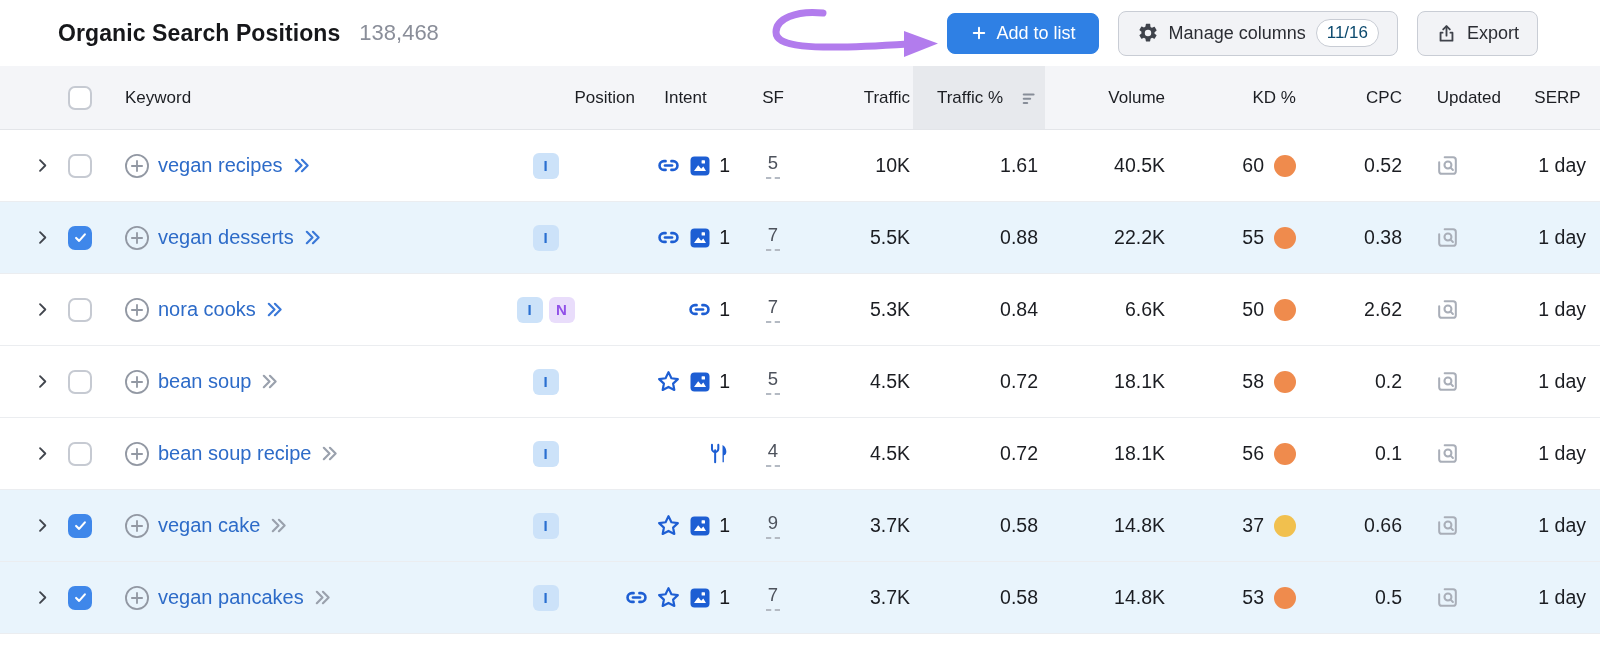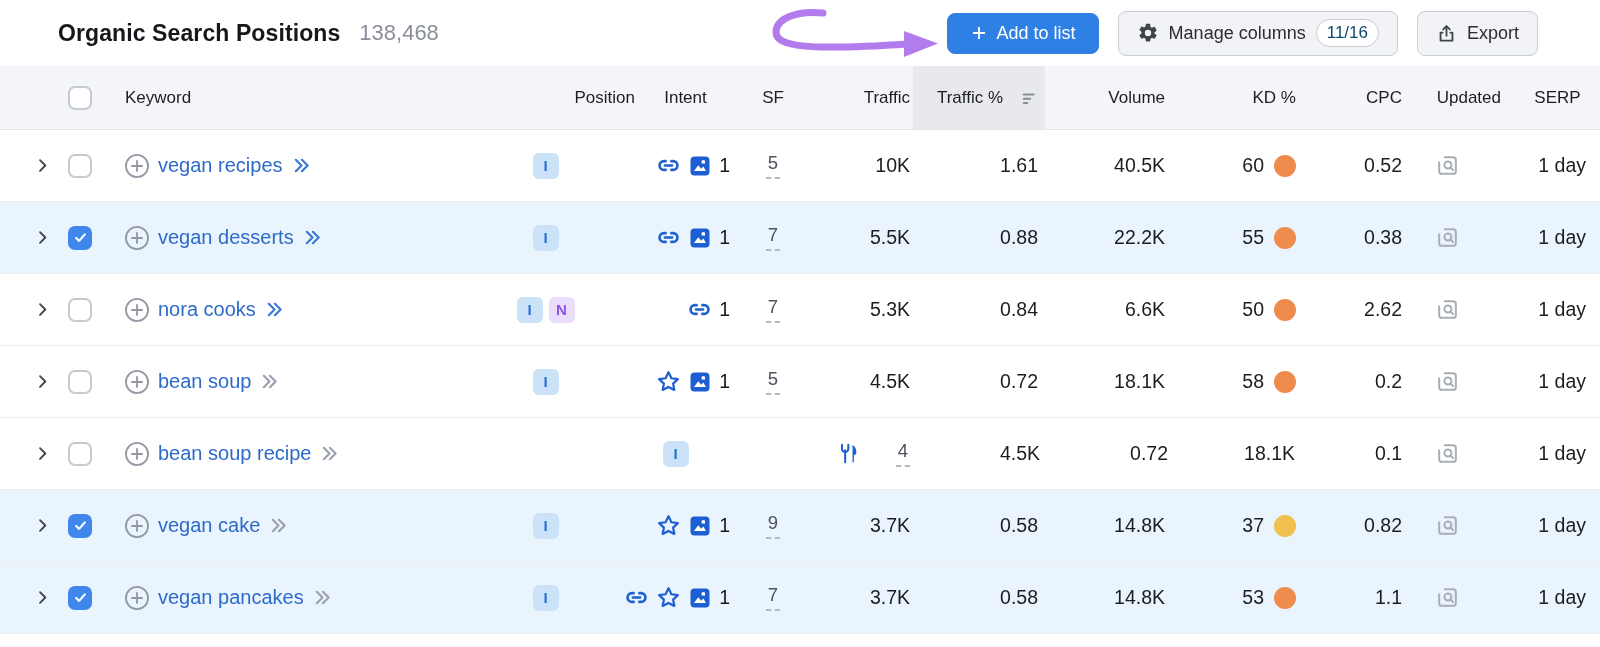--- a/index.html
+++ b/index.html
@@ -468,20 +468,24 @@
               <path d="M16.2 21 V3 c2.9 1.3 4 4.9 4 7.1 0 2.1-1.1 3.4-2.6 3.8 V21 Z" fill="#1d5ed3"></path>
             </svg>
           </span>
         </div>
     <div class="cell c-sf">
           <span class="sfnum">4</span>
         </div>
     <div class="cell c-traffic c-num">4.5K</div>
     <div class="cell c-tpct c-num">0.72</div>
     <div class="cell c-vol c-num">18.1K</div>
+    <div class="cell c-kd">
+      <span>56</span>
+      <span class="kdot" style="background:#ef8b4d"></span>
+    </div>
     <div class="cell c-cpc c-num">0.1</div>
     <div class="cell c-serp">
           <span class="serpbtn">
             <svg width="27" height="27" viewBox="0 0 24 24" fill="none" stroke="#a9aeb8" stroke-width="1.8" stroke-linecap="round">
               <path d="M9.5 4.6 H17 a2.4 2.4 0 0 1 2.4 2.4 V17 a2.4 2.4 0 0 1 -2.4 2.4 H7 a2.4 2.4 0 0 1 -2.4 -2.4 V9.2"></path>
               <circle cx="12.4" cy="11.6" r="3.1"></circle>
               <path d="M14.7 13.9 L16.8 16"></path>
             </svg>
           </span>
         </div>
@@ -538,21 +542,21 @@
     <div class="cell c-sf">
           <span class="sfnum">9</span>
         </div>
     <div class="cell c-traffic c-num">3.7K</div>
     <div class="cell c-tpct c-num">0.58</div>
     <div class="cell c-vol c-num">14.8K</div>
     <div class="cell c-kd">
       <span>37</span>
       <span class="kdot" style="background:#f1c04e"></span>
     </div>
-    <div class="cell c-cpc c-num">0.82</div>
+    <div class="cell c-cpc c-num">0.66</div>
     <div class="cell c-serp">
           <span class="serpbtn">
             <svg width="27" height="27" viewBox="0 0 24 24" fill="none" stroke="#a9aeb8" stroke-width="1.8" stroke-linecap="round">
               <path d="M9.5 4.6 H17 a2.4 2.4 0 0 1 2.4 2.4 V17 a2.4 2.4 0 0 1 -2.4 2.4 H7 a2.4 2.4 0 0 1 -2.4 -2.4 V9.2"></path>
               <circle cx="12.4" cy="11.6" r="3.1"></circle>
               <path d="M14.7 13.9 L16.8 16"></path>
             </svg>
           </span>
         </div>
     <div class="cell c-upd c-num">1 day</div>
@@ -615,21 +619,21 @@
     <div class="cell c-sf">
           <span class="sfnum">7</span>
         </div>
     <div class="cell c-traffic c-num">3.7K</div>
     <div class="cell c-tpct c-num">0.58</div>
     <div class="cell c-vol c-num">14.8K</div>
     <div class="cell c-kd">
       <span>53</span>
       <span class="kdot" style="background:#ef8b4d"></span>
     </div>
-    <div class="cell c-cpc c-num">1.1</div>
+    <div class="cell c-cpc c-num">0.5</div>
     <div class="cell c-serp">
           <span class="serpbtn">
             <svg width="27" height="27" viewBox="0 0 24 24" fill="none" stroke="#a9aeb8" stroke-width="1.8" stroke-linecap="round">
               <path d="M9.5 4.6 H17 a2.4 2.4 0 0 1 2.4 2.4 V17 a2.4 2.4 0 0 1 -2.4 2.4 H7 a2.4 2.4 0 0 1 -2.4 -2.4 V9.2"></path>
               <circle cx="12.4" cy="11.6" r="3.1"></circle>
               <path d="M14.7 13.9 L16.8 16"></path>
             </svg>
           </span>
         </div>
     <div class="cell c-upd c-num">1 day</div>

